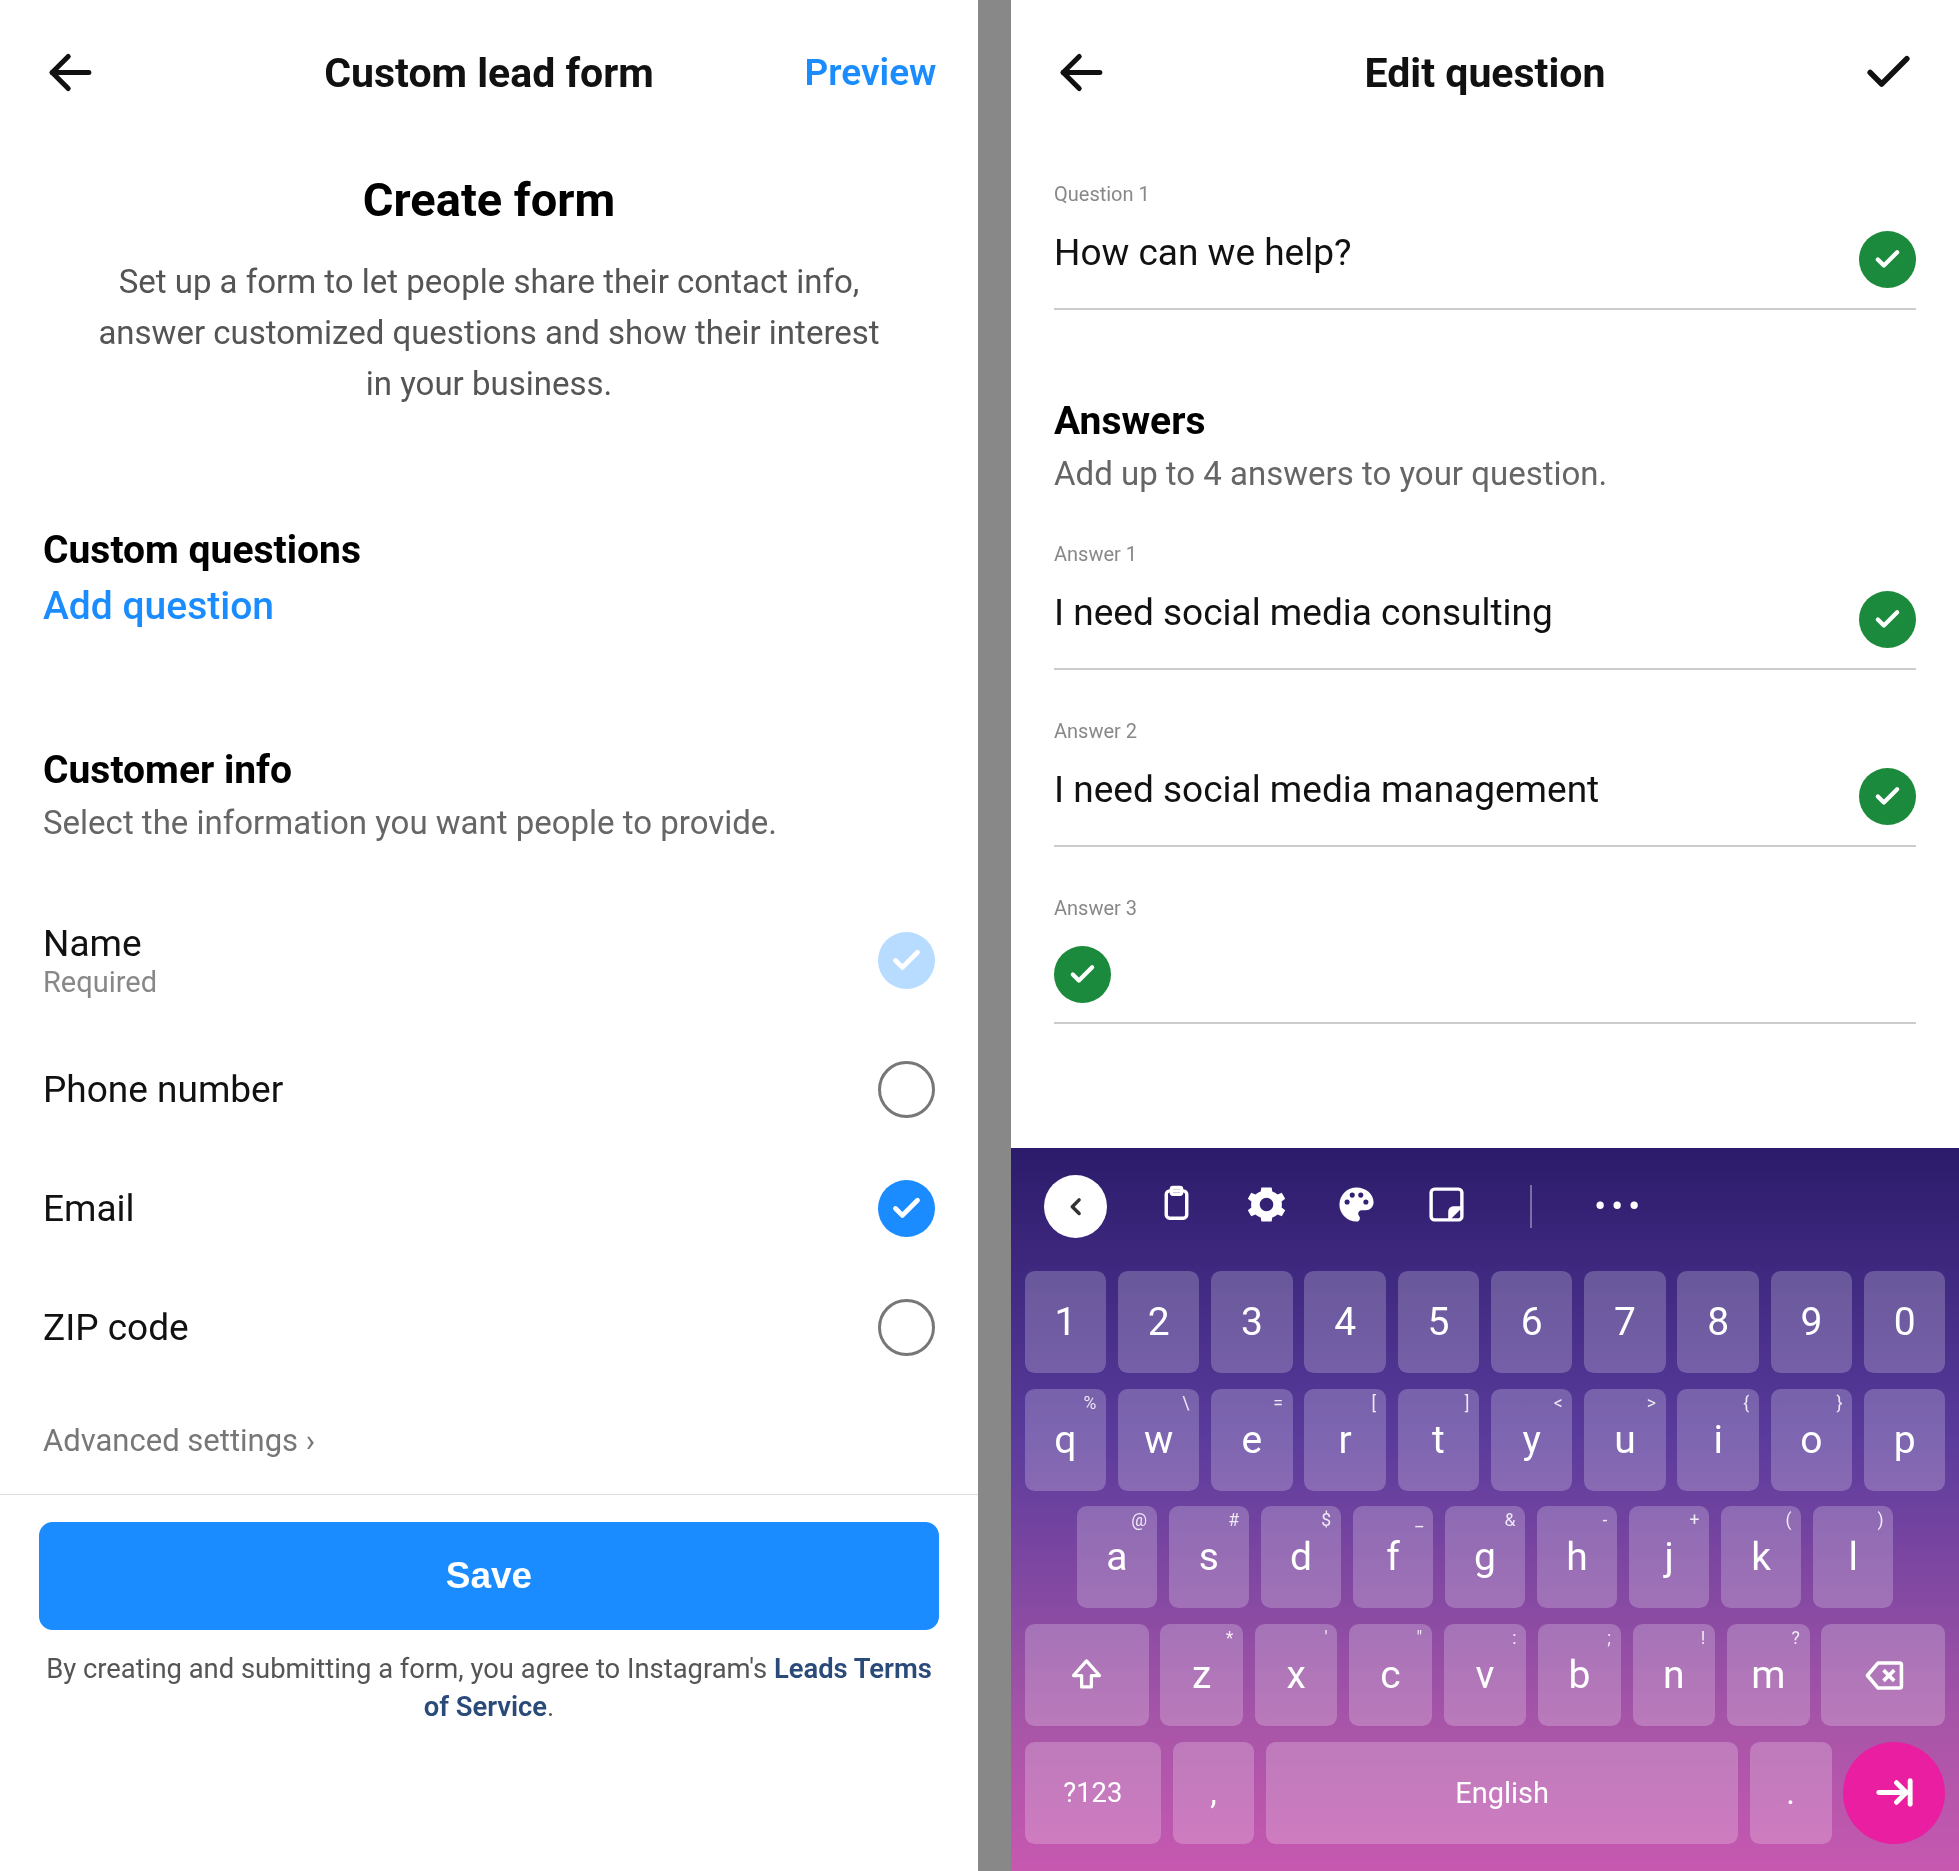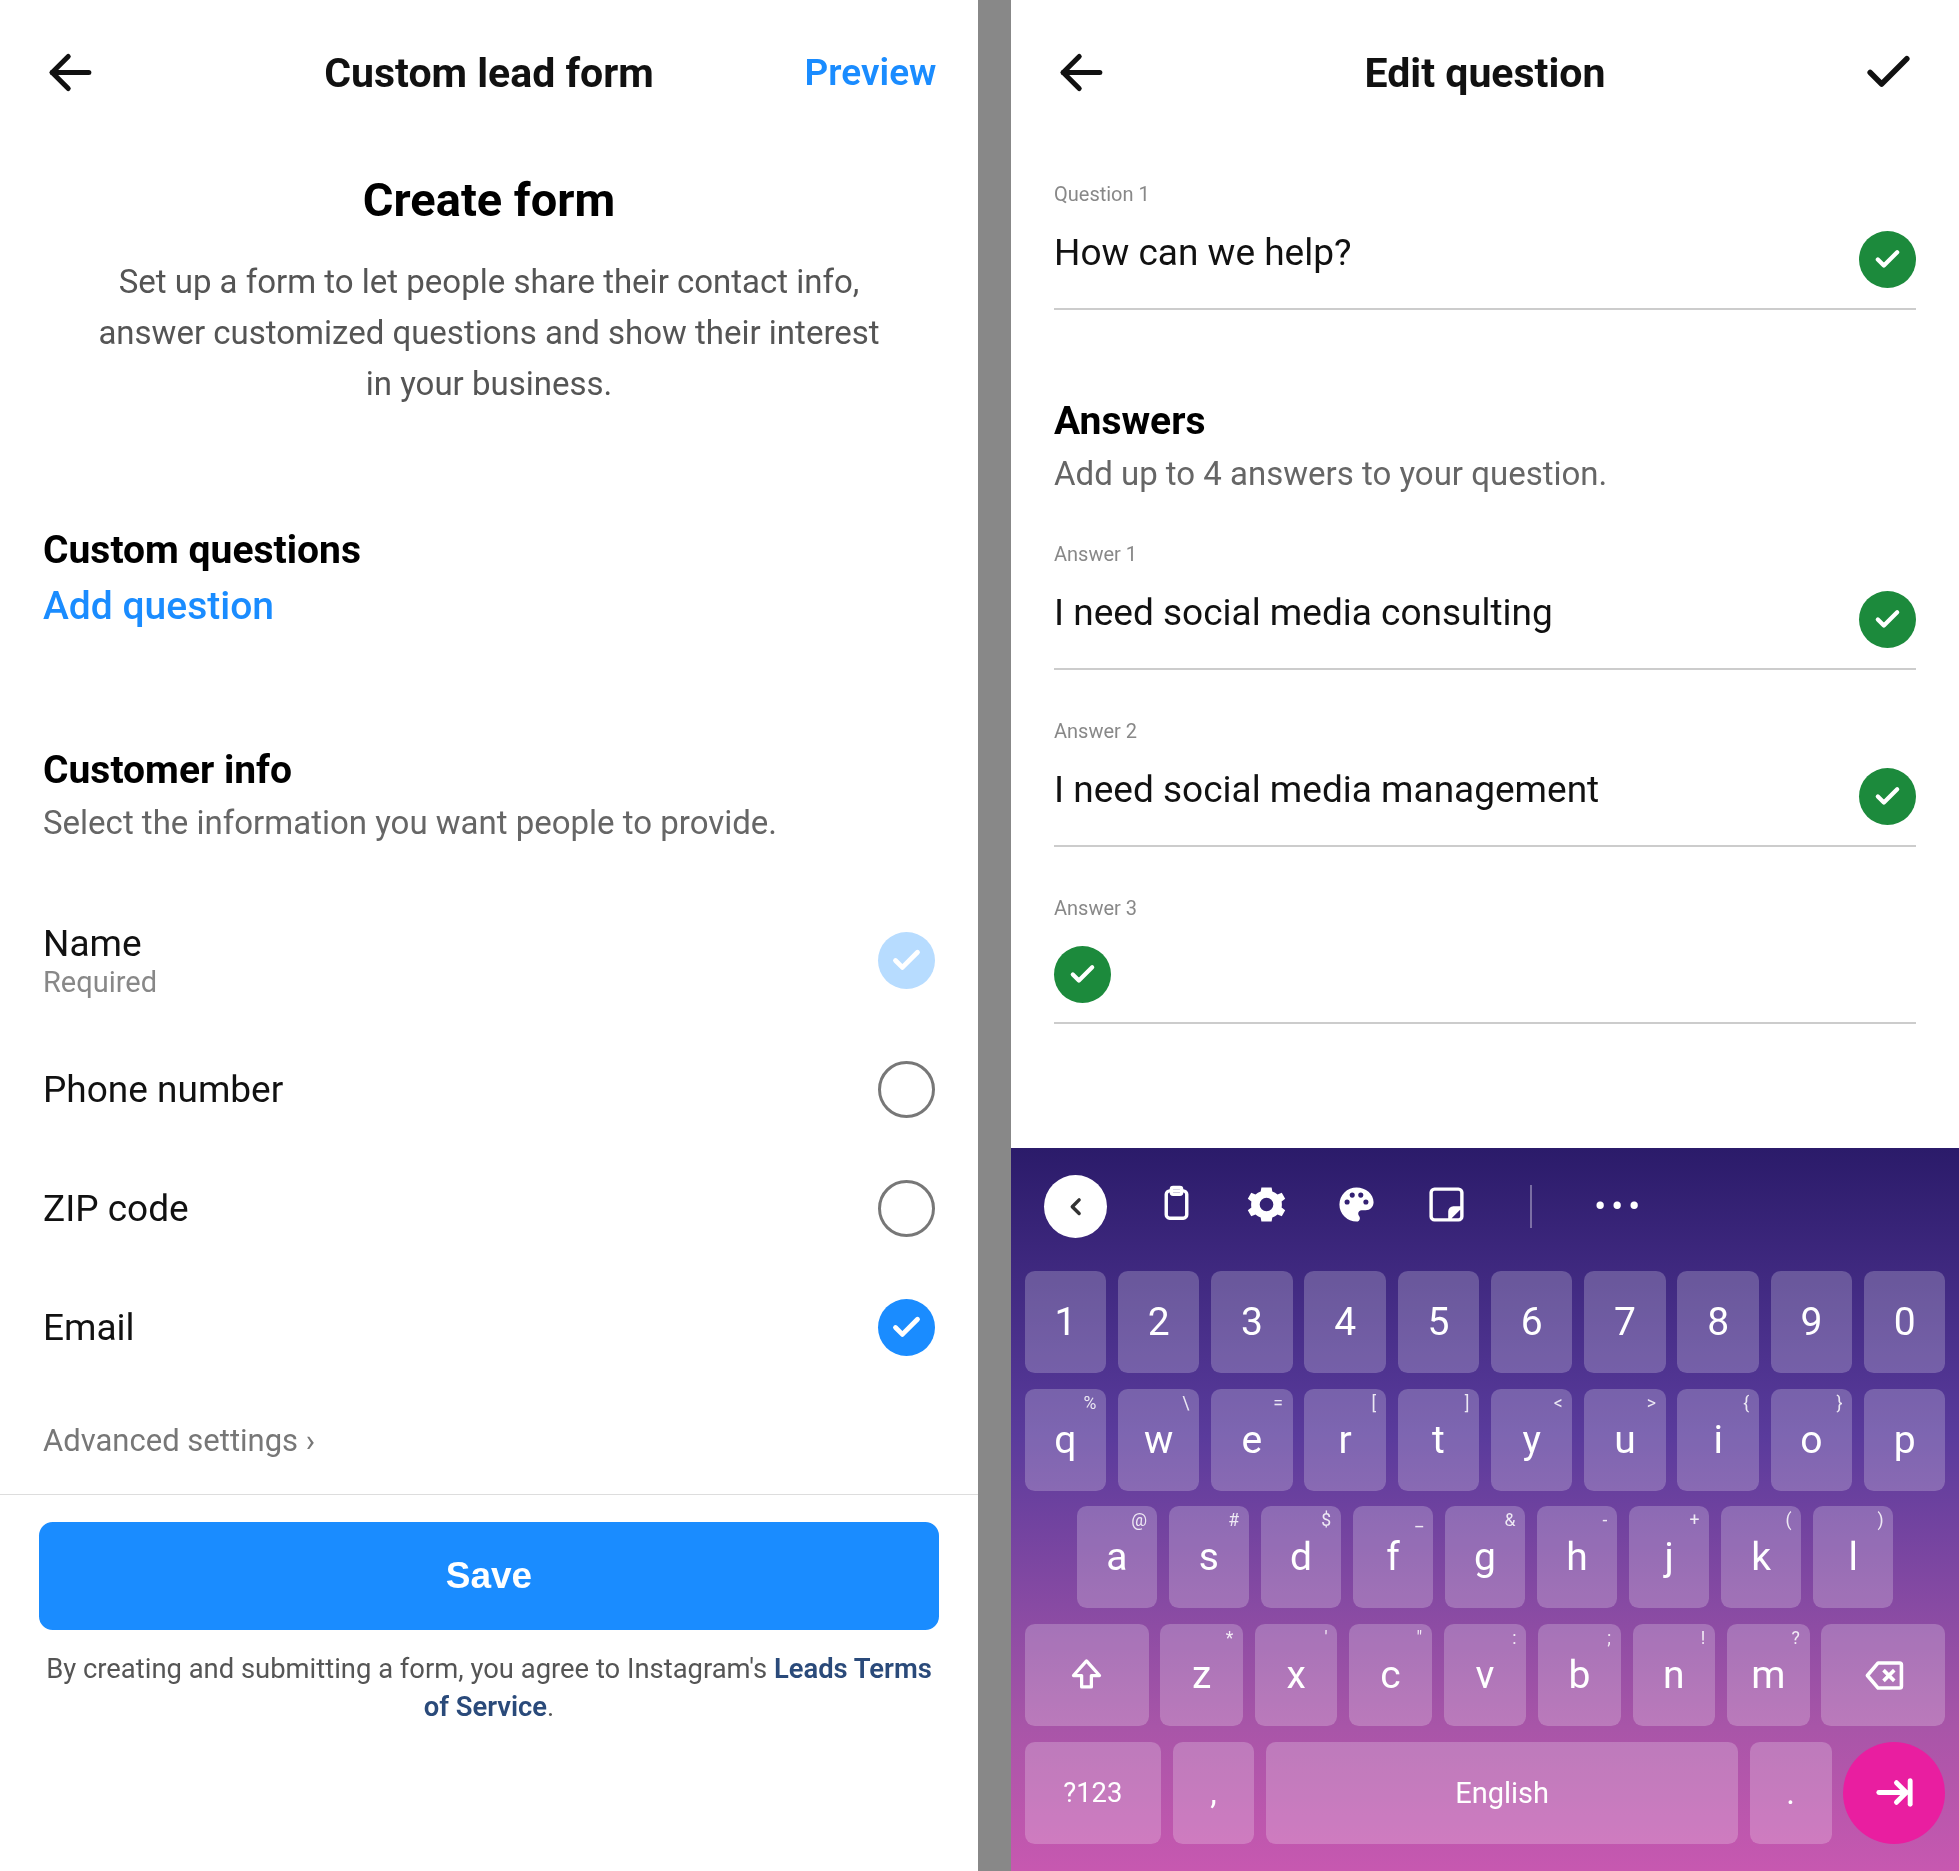--- a/index.html
+++ b/index.html
@@ -254,31 +254,31 @@
           </svg>
       </span>
     </div>
 
     <div class="info-row">
       <div class="lbl">Phone number</div>
       <span class="circle empty"></span>
     </div>
 
     <div class="info-row">
-      <div class="lbl">ZIP code</div>
-      <span class="circle empty"></span>
-    </div>
-
-    <div class="info-row">
       <div class="lbl">Email</div>
       <span class="circle blue">
         <svg width="33" height="33" viewBox="0 0 24 24" fill="none" stroke="#fff" stroke-width="3.5" stroke-linecap="round" stroke-linejoin="round">
             <polyline points="4 12 9 17 20 6"></polyline>
           </svg>
       </span>
+    </div>
+
+    <div class="info-row">
+      <div class="lbl">ZIP code</div>
+      <span class="circle empty"></span>
     </div>
   </div>
 
   <div class="adv">
     <span>Advanced settings</span>
     <span> ›</span>
   </div>
 
   <div class="footer">
     <button class="save-btn">Save</button>

